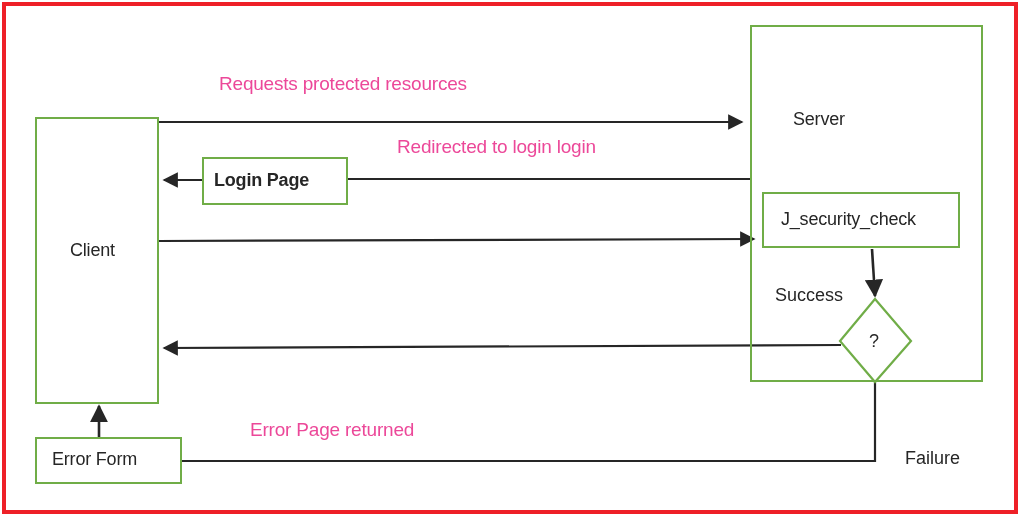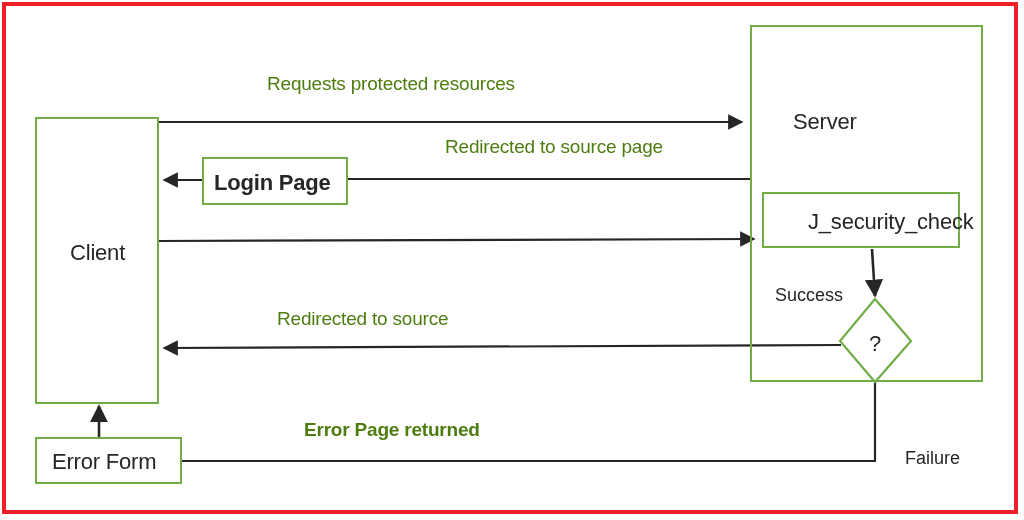--- a/index.html
+++ b/index.html
@@ -34,33 +34,32 @@
   }
   .node-box {
     position: absolute;
     border: 2px solid #70ad47;
     background: transparent;
     box-sizing: border-box;
   }
   .node-label {
     position: absolute;
     color: #262626;
-    font-size: 22px;
+    font-size: 18px;
     font-family: "Liberation Sans", sans-serif;
     white-space: nowrap;
     letter-spacing: -0.2px;
   }
   .edge-label {
     position: absolute;
-    color: #4d7c0f;
+    color: #ec4899;
     font-size: 19px;
     font-family: "Liberation Sans", sans-serif;
     white-space: nowrap;
     letter-spacing: -0.2px;
-    margin-left: 48px;
   }
   .small-label {
     position: absolute;
     color: #262626;
     font-size: 18px;
     font-family: "Liberation Sans", sans-serif;
     white-space: nowrap;
   }
 </style>
 </head>
@@ -102,30 +101,29 @@
   <div class="node-box" style="left:202px; top:157px; width:146px; height:48px;"></div>
   <div class="node-label" style="left:214px; top:170px;font-weight:bold;">Login Page</div>
 
   <div class="node-box" style="left:35px; top:437px; width:147px; height:47px;"></div>
   <div class="node-label" style="left:52px; top:449px;">Error Form</div>
 
   <div class="node-box" style="left:750px; top:25px; width:233px; height:357px;"></div>
   <div class="node-label" style="left:793px; top:109px;">Server</div>
 
   <div class="node-box" style="left:762px; top:192px; width:198px; height:56px;"></div>
-  <div class="node-label" style="left:808px; top:209px;">J_security_check</div>
+  <div class="node-label" style="left:781px; top:209px;">J_security_check</div>
 
   <div class="node-label" style="left:869px; top:331px;">?</div>
 
   <div class="edge-label" style="left:219px; top:73px;">Requests protected resources</div>
 
-  <div class="edge-label" style="left:397px; top:136px;">Redirected to source page</div>
+  <div class="edge-label" style="left:397px; top:136px;">Redirected to login login</div>
 
 
-  <div class="edge-label" style="left:229px; top:308px;">Redirected to source</div>
 
-  <div class="edge-label" style="left:256px; top:419px;font-weight:bold;">Error Page returned</div>
+  <div class="edge-label" style="left:250px; top:419px;">Error Page returned</div>
 
   <div class="small-label" style="left:775px; top:285px;">Success</div>
 
   <div class="small-label" style="left:905px; top:448px;">Failure</div>
 
 </div>
 
 </body></html>

